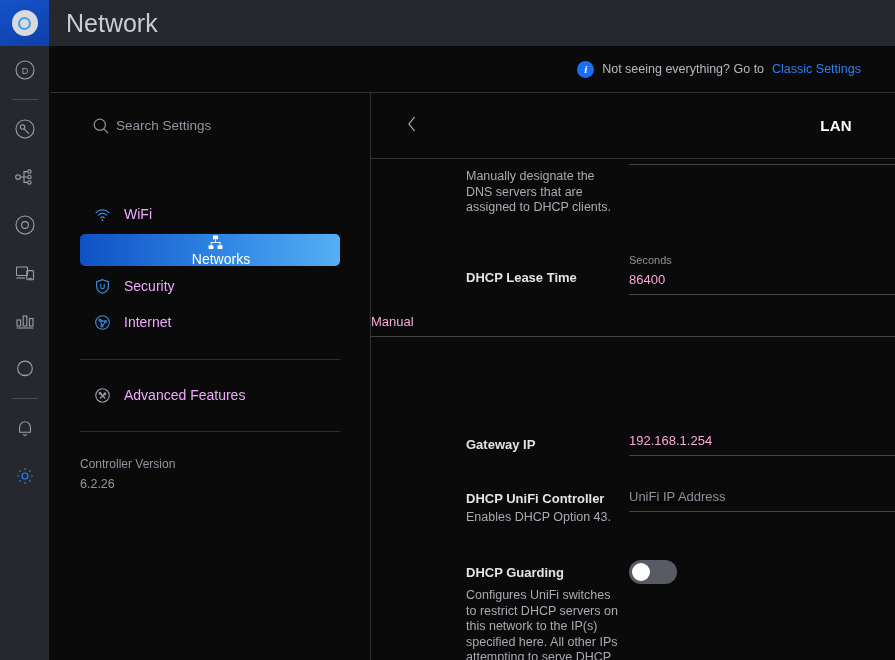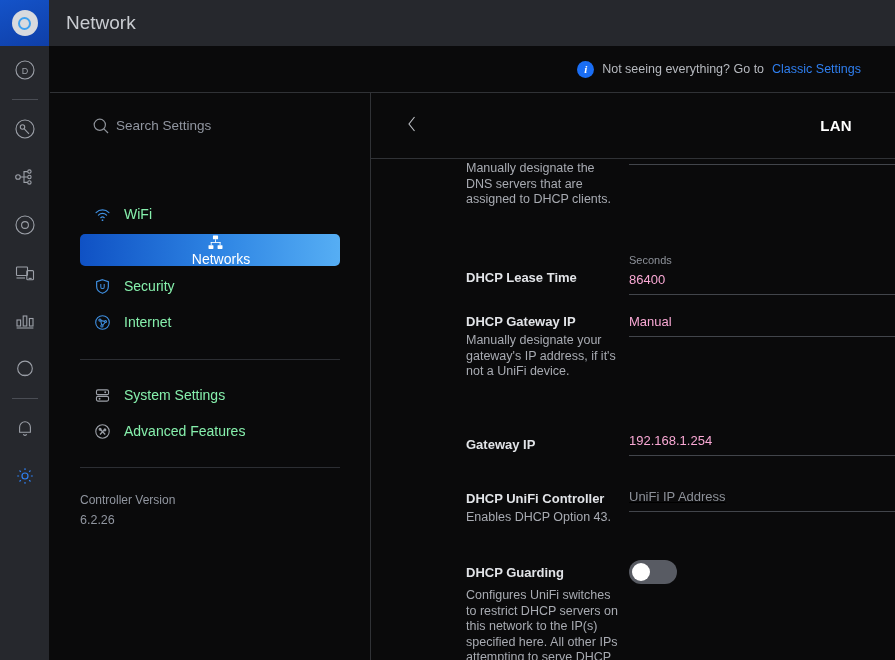--- a/index.html
+++ b/index.html
@@ -43,21 +43,21 @@
   .rail-icon.active { color: #2f7ff0; }
 
   
   #topbar {
     position: absolute; left: 49px; top: 0; width: 846px; height: 46px;
     background: #26282d;
     display: flex; align-items: center;
   }
   #page-title {
     margin-left: 17px;
-    font-size: 19px; color: #c9ccd1; font-weight: 400;
+    font-size: 25px; color: #c9ccd1; font-weight: 400;
   }
 
   
   #notice {
     position: absolute; left: 49px; top: 46px; width: 846px; height: 46px;
     background: #0a0a0b;
     display: flex; align-items: center; justify-content: flex-end;
     padding-right: 34px;
   }
   #notice-inner { display: flex; align-items: center; gap: 8px; }
@@ -96,21 +96,21 @@
   .nav-item {
     display: flex; align-items: center; height: 32px;
     border-radius: 5px; padding-left: 11px; margin-bottom: 4px;
     cursor: pointer;
   }
   .nav-item .ni-icon {
     width: 22px; display: flex; align-items: center; justify-content: center;
     color: #3f8fe0;
   }
   .nav-item .ni-label {
-    margin-left: 11px; font-size: 14px; color: #86efac;
+    margin-left: 11px; font-size: 14px; color: #f0abfc;
   }
   .nav-item.selected {
     background: linear-gradient(90deg, #0f51c4 0%, #2f86e4 55%, #56aef4 100%);
     flex-direction: column;
   }
   .nav-item.selected .ni-icon,
   .nav-item.selected .ni-label { color: #ffffff; }
   .nav-item.plain .ni-icon { color: #9ca0a8; }
 
   #nav-sep-1 {
@@ -338,31 +338,20 @@
           </svg>
         </span>
         <span class="ni-label">Internet</span>
       </div>
     </div>
 
     <div id="nav-sep-1"></div>
 
     <div class="nav-group" style="margin-top:19px;">
 
-      <div class="nav-item plain">
-        <span class="ni-icon">
-          <svg width="17" height="17" viewBox="0 0 18 18" fill="none" stroke="currentColor" stroke-width="1.2">
-            <rect x="2.6" y="3.1" width="12.8" height="5" rx="1.6"></rect>
-            <rect x="2.6" y="9.9" width="12.8" height="5" rx="1.6"></rect>
-            <circle cx="11.9" cy="5.6" r="1" fill="currentColor" stroke="none"></circle>
-            <circle cx="5.9" cy="12.4" r="1" fill="currentColor" stroke="none"></circle>
-          </svg>
-        </span>
-        <span class="ni-label">System Settings</span>
-      </div>
 
       <div class="nav-item plain">
         <span class="ni-icon">
           <svg width="17" height="17" viewBox="0 0 18 18" fill="none" stroke="currentColor" stroke-width="1.15">
             <circle cx="9" cy="9" r="7.1"></circle>
             <circle cx="6.5" cy="6.6" r="1.05"></circle>
             <circle cx="11.6" cy="7.4" r="0.95"></circle>
             <path d="M6.3 12.2 L11.9 6.4 M6.3 6.4 L11.9 12.2" stroke-width="1.3"></path>
           </svg>
         </span>
@@ -384,43 +373,39 @@
         <path d="M10.5 4 L5 11 L10.5 18"></path>
       </svg>
     </span>
     <span id="detail-title">LAN</span>
   </div>
 
   <div id="detail-body">
 
     <div class="form-row" style="height:83px;">
       <div class="fr-left">
-        <div class="fl-desc" style="margin-top:2px;">Manually designate the DNS servers that are assigned to DHCP clients.</div>
+        <div class="fl-desc" style="margin-top:10px;">Manually designate the DNS servers that are assigned to DHCP clients.</div>
       </div>
       <div class="fr-right">
         <div class="field-underline" style="position:absolute; top:1px; left:0; width:100%;"></div>
       </div>
     </div>
 
     <div class="form-row" style="height:70px;">
       <div class="fr-left" style="padding-top:27px;">
         <div class="fl-title">DHCP Lease Time</div>
       </div>
       <div class="fr-right" style="padding-top:11px; padding-right:0;">
         <div class="field-label">Seconds</div>
         <div class="field-value">86400</div>
         <div class="field-underline"></div>
       </div>
     </div>
 
     <div class="form-row" style="height:85px;">
-      <div class="fr-left" style="padding-top:1px;">
-        <div class="fl-title">DHCP Gateway IP</div>
-        <div class="fl-desc">Manually designate your gateway's IP address, if it's not a UniFi device.</div>
-      </div>
       <div class="fr-right" style="padding-top:0;">
         <div class="field-value" style="padding-top:0;">Manual</div>
         <div class="field-underline"></div>
       </div>
     </div>
 
     <div class="form-row" style="height:62px;">
       <div class="fr-left" style="padding-top:39px;">
         <div class="fl-title">Gateway IP</div>
       </div>

